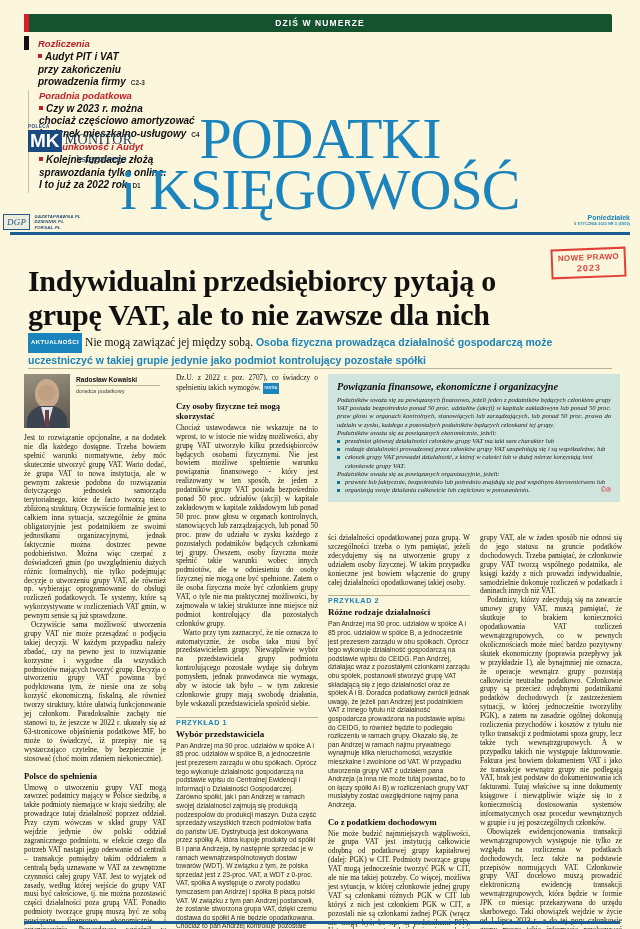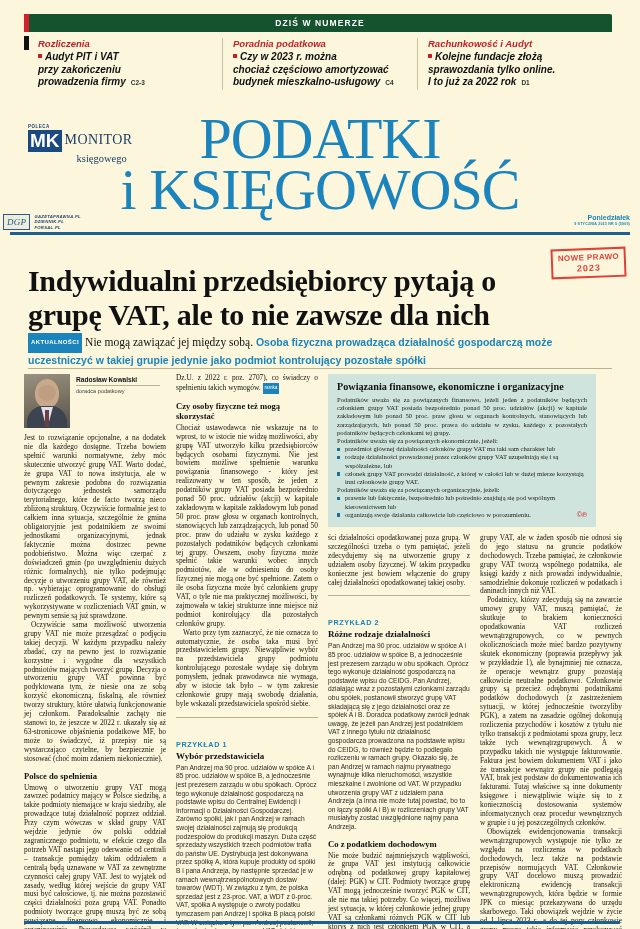--- a/index.html
+++ b/index.html
@@ -21,21 +21,21 @@
     border-radius:2px 2px 0 0;
     position:relative;
   }
   .teaser-bar:before{
     content:"";position:absolute;left:-4px;top:0;width:5px;height:100%;
     background:#d4202a;
   }
   .teaser-notch{
     position:absolute;left:-4px;top:22px;width:5px;height:14px;background:#111;
   }
-  .teasers{display:flex;padding:6px 0 2px 0;}
+  .teasers{display:flex;padding:6px 0 2px 0;flex-direction:column;}
   .teaser{flex:1;padding:0 10px;position:relative;}
   .teaser + .teaser{border-left:1px solid #c9c2a0;}
   .teaser .kicker{
     color:#c32026;font-style:italic;font-weight:bold;font-size:9.5px;
     font-family:"Liberation Sans", sans-serif;margin-bottom:2px;
   }
   .teaser .tline{
     font-family:"Liberation Sans", sans-serif;
     font-style:italic;font-weight:bold;font-size:10px;line-height:12.5px;
     color:#111;
@@ -157,34 +157,34 @@
   
   .ramka{
     display:inline-block;background:#1b84bd;color:#fff;
     font-family:"Liberation Sans",sans-serif;font-size:4.6px;
     padding:1px 2px;vertical-align:1px;
   }
   
   .ex-label{
     font-family:"Liberation Sans",sans-serif;font-weight:bold;font-size:7.2px;
     color:#1b84bd;letter-spacing:.6px;margin:8px 0 0 0;
-    border-top:1px solid #b9b291;padding-top:22px;
+    border-top:1px solid #b9b291;padding-top:0;
   }
   .ex-title{
     font-family:"Liberation Serif",serif;font-weight:bold;font-size:9px;
     color:#111;margin:2px 0 3px 0;
   }
   .ex-body p{
     font-family:"Liberation Sans",sans-serif;font-size:6.7px;line-height:8.6px;
     text-indent:0;text-align:left;color:#2c2a24;
   }
   
   .infobox{
-    position:absolute;left:328px;top:374px;width:268px;
-    background:#cfe4dd;padding:7px 9px 8px 9px;box-sizing:border-box;
+    position:absolute;left:328px;top:374px;width:292px;
+    background:#cfe4dd;padding:7px 9px 8px 9px;box-sizing:border-box;font-style:italic;
   }
   .infobox h2{
     margin:0 0 4px 0;font-family:"Liberation Serif",serif;
     font-size:10.2px;font-weight:bold;color:#111;
   }
   .infobox p{
     margin:0;font-family:"Liberation Serif",serif;font-size:6.6px;
     line-height:8.2px;color:#1c1a14;text-align:justify;
   }
   .infobox ul{margin:0;padding:0;list-style:none;}

